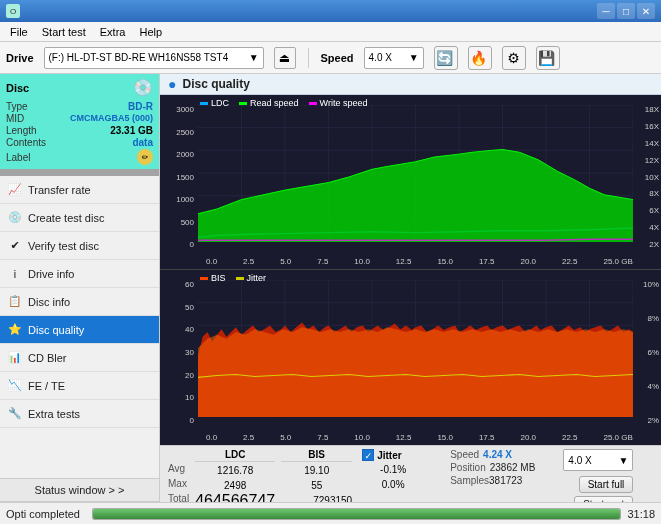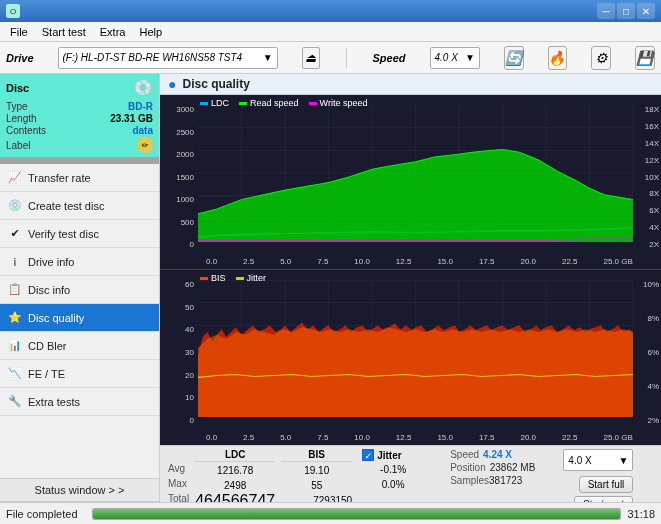--- a/index.html
+++ b/index.html
@@ -41,22 +41,21 @@
     }
 
     
     .toolbar {
       background: #f5f5f5;
       border-bottom: 1px solid #ccc;
       height: 32px;
       display: flex;
       align-items: center;
       padding: 0 6px;
-      gap: 24px;
-      font-style: italic;
+      gap: 10px;
     }
     .toolbar-label { font-size: 11px; font-weight: 600; }
     .drive-select {
       background: white;
       border: 1px solid #aaa;
       border-radius: 2px;
       padding: 2px 4px;
       font-size: 10px;
       height: 22px;
       min-width: 220px;
@@ -365,20 +364,24 @@
     <div class="disc-panel">
       <div class="disc-header">
         <span class="disc-title">Disc</span>
         <span class="disc-icon">💿</span>
       </div>
       <div class="disc-row">
         <span class="disc-key">Type</span>
         <span class="disc-val">BD-R</span>
       </div>
       <div class="disc-row">
+        <span class="disc-key">MID</span>
+        <span class="disc-val" style="font-size:9px;">CMCMAGBA5 (000)</span>
+      </div>
+      <div class="disc-row">
         <span class="disc-key">Length</span>
         <span class="disc-val black">23.31 GB</span>
       </div>
       <div class="disc-row">
         <span class="disc-key">Contents</span>
         <span class="disc-val">data</span>
       </div>
       <div class="label-row">
         <span class="disc-key">Label</span>
         <div class="label-icon">✏</div>
@@ -656,18 +659,18 @@
         </div>
         <button class="start-btn">Start full</button>
         <button class="start-btn">Start part</button>
       </div>
     </div>
 
   </div>
 </div>
 
 <div class="status-bar">
-  <span class="status-text">File completed</span>
+  <span class="status-text">Opti completed</span>
   <div class="progress-bar-outer">
     <div class="progress-bar-inner" style="width: 100%;"></div>
   </div>
   <span class="status-time">31:18</span>
 </div>
 
 </body></html>

